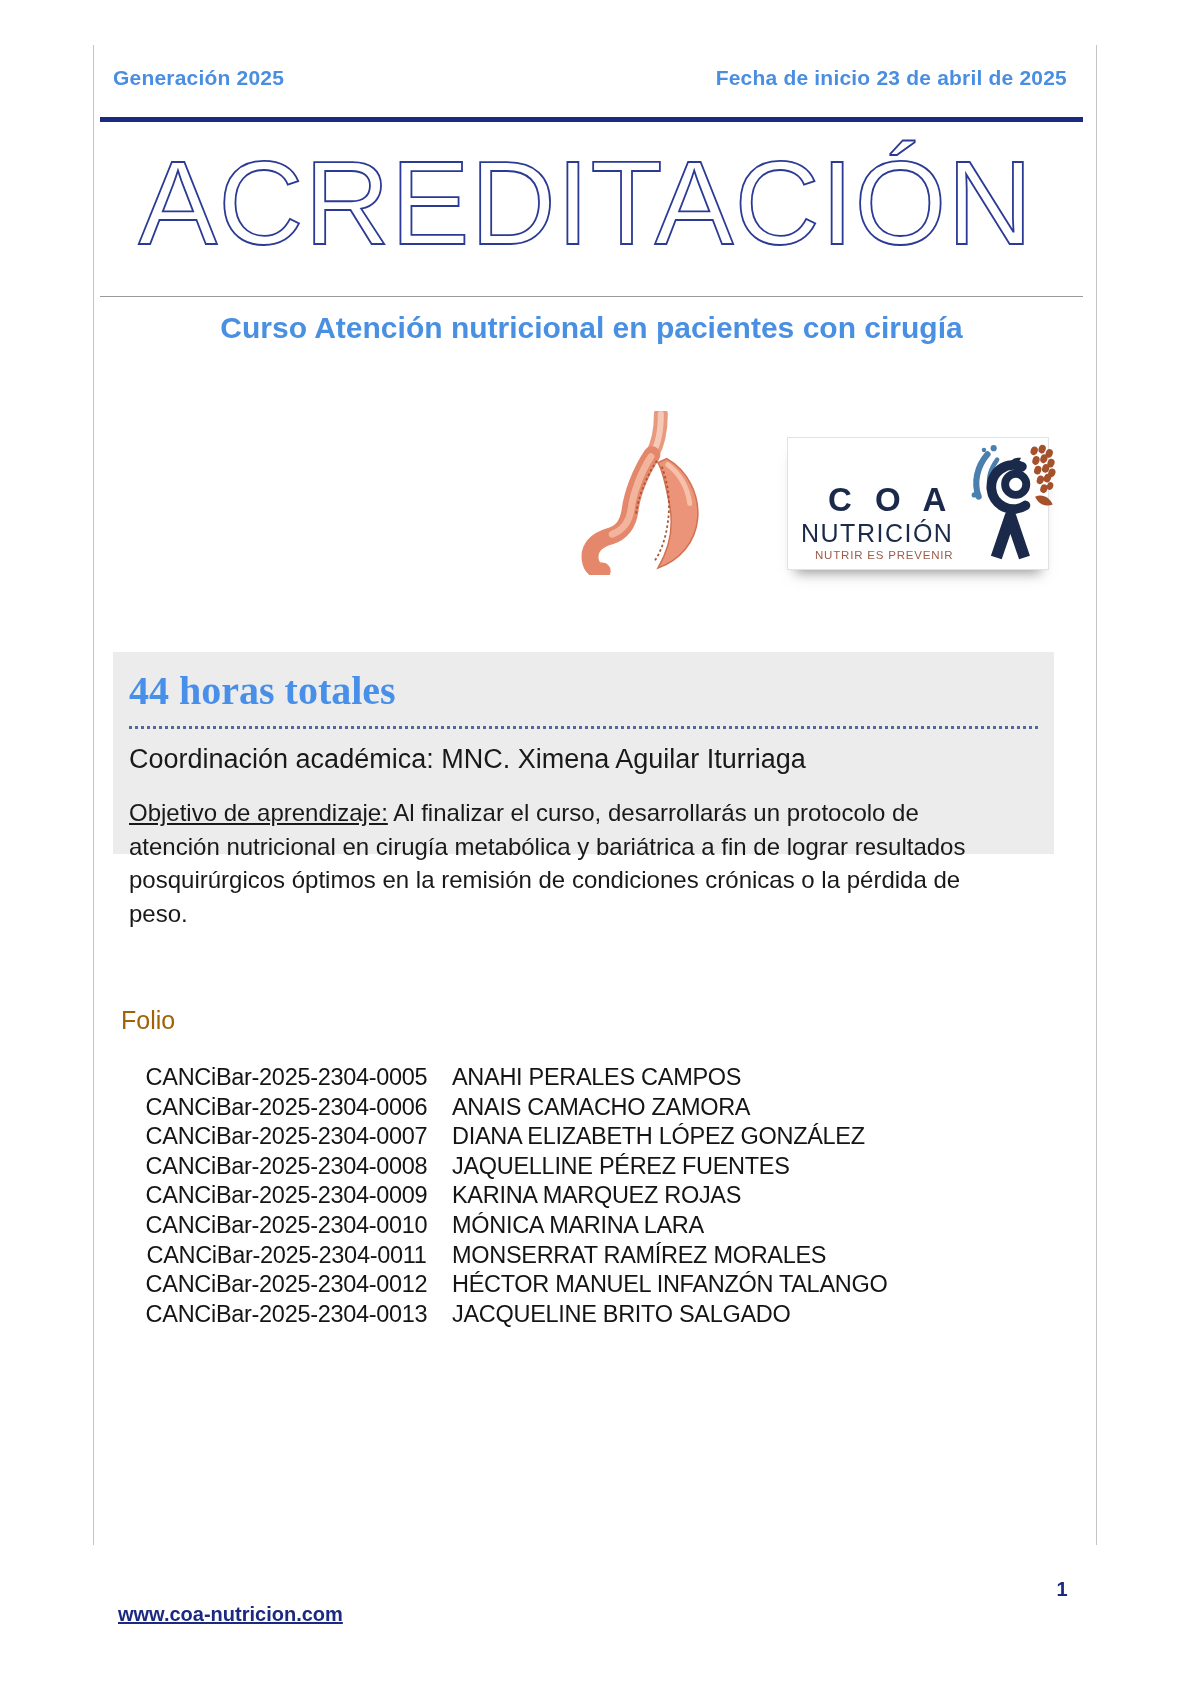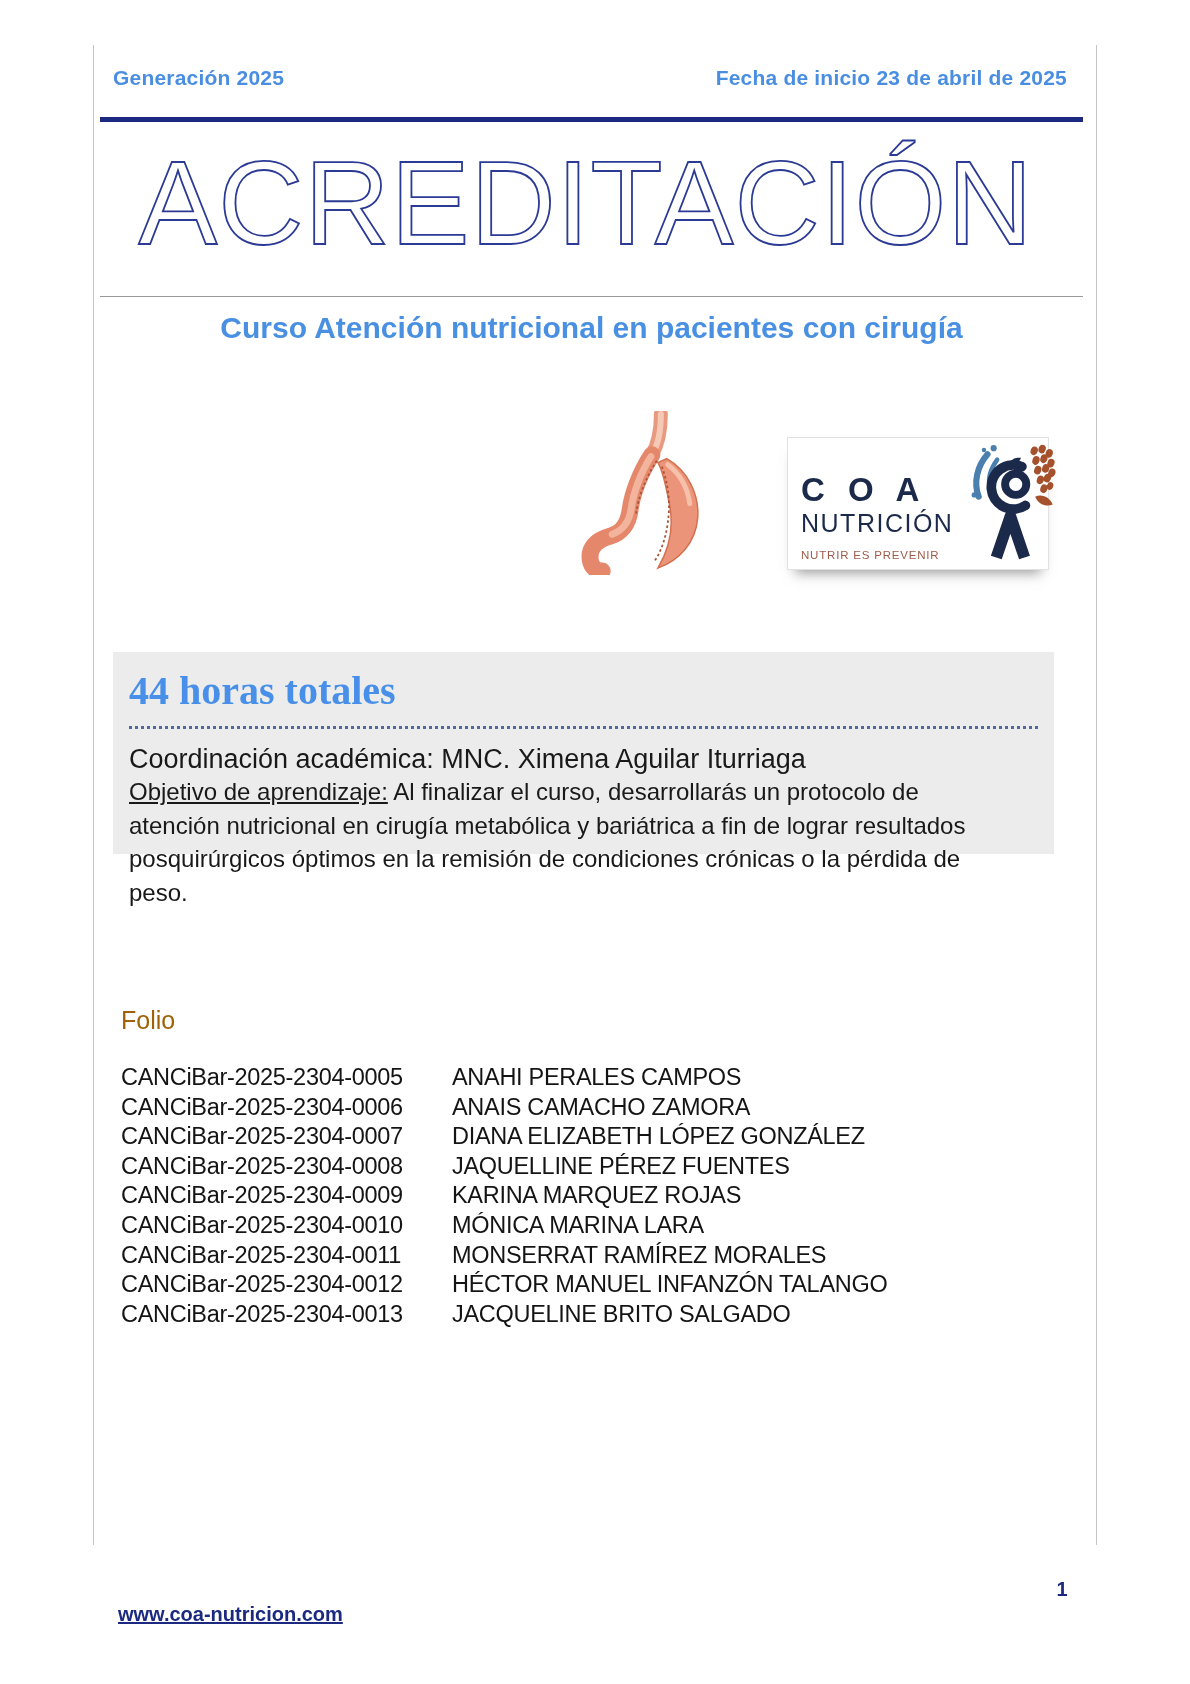--- a/index.html
+++ b/index.html
@@ -19,39 +19,39 @@
 
   .big-title{position:absolute;left:95px;top:128px;width:983px;height:150px;text-align:center;}
 
   .course-title{position:absolute;left:100px;top:300px;width:983px;text-align:center;
     color:#4a90e2;font-weight:700;font-size:30px;line-height:56px;}
 
   .stomach{position:absolute;left:563px;top:411px;width:152px;height:164px;}
 
   .logo-box{position:absolute;left:787px;top:437px;width:262px;height:133px;background:#fff;
     border:1px solid #e2e2e2;box-shadow:0 11px 12px -8px rgba(70,70,70,.55);
-    display:flex;align-items:flex-end;box-sizing:border-box;padding:6px 4px 8px 13px;}
+    display:flex;align-items:flex-end;box-sizing:border-box;padding:6px 4px 8px 13px;text-align:right;}
   .logo-text{flex:1;line-height:1;}
   .logo-acronym{font-size:33px;font-weight:700;color:#1b2a4a;letter-spacing:7px;}
   .logo-name{font-size:25px;font-weight:400;color:#1b2a4a;letter-spacing:1.5px;margin-top:5px;}
-  .logo-tagline{font-size:11.5px;color:#9d5c4a;letter-spacing:0.8px;margin-top:14px;}
+  .logo-tagline{font-size:11.5px;color:#9d5c4a;letter-spacing:0.8px;margin-top:4px;}
   .logo-mark{width:106px;height:119px;flex:none;}
 
   .info-box{position:absolute;left:113px;top:652px;width:941px;height:202px;background:#ececec;
     box-sizing:border-box;padding:16px 16px 0 16px;}
   .hours{font-family:"Liberation Serif",serif;font-weight:700;font-size:40px;line-height:46px;
     color:#478fe8;margin:0;}
   .dotted-rule{width:909px;border-bottom:3px dotted #51679e;margin-top:12px;height:0;}
   .coordination{font-size:27px;color:#191919;margin-top:15px;}
-  .objective{font-size:24px;line-height:33.5px;color:#191919;max-width:848px;}
+  .objective{font-size:24px;line-height:33.5px;color:#191919;margin-top:21px;max-width:848px;}
   .objective .obj-label{text-decoration:underline;}
 
   .folio-label{position:absolute;left:121px;top:1006px;font-size:25px;color:#a16207;}
   .roster{position:absolute;left:121px;top:1063px;font-size:23.5px;letter-spacing:-0.3px;color:#141414;}
-  .roster-row{display:flex;line-height:29.6px;}
+  .roster-row{display:flex;line-height:29.6px;text-align:center;}
   .folio-cell{width:331px;flex:none;}
   .name-cell{flex:none;}
 
   .footer-link{position:absolute;left:118px;top:1580px;font-size:20px;font-weight:700;
     color:#1b2a80;text-decoration:underline;cursor:pointer;margin-top:23px;}
   .page-num{position:absolute;left:1050px;top:1578px;width:24px;text-align:center;
     font-size:20px;font-weight:700;color:#1b2a80;}
 </style>
 </head>
 <body>

